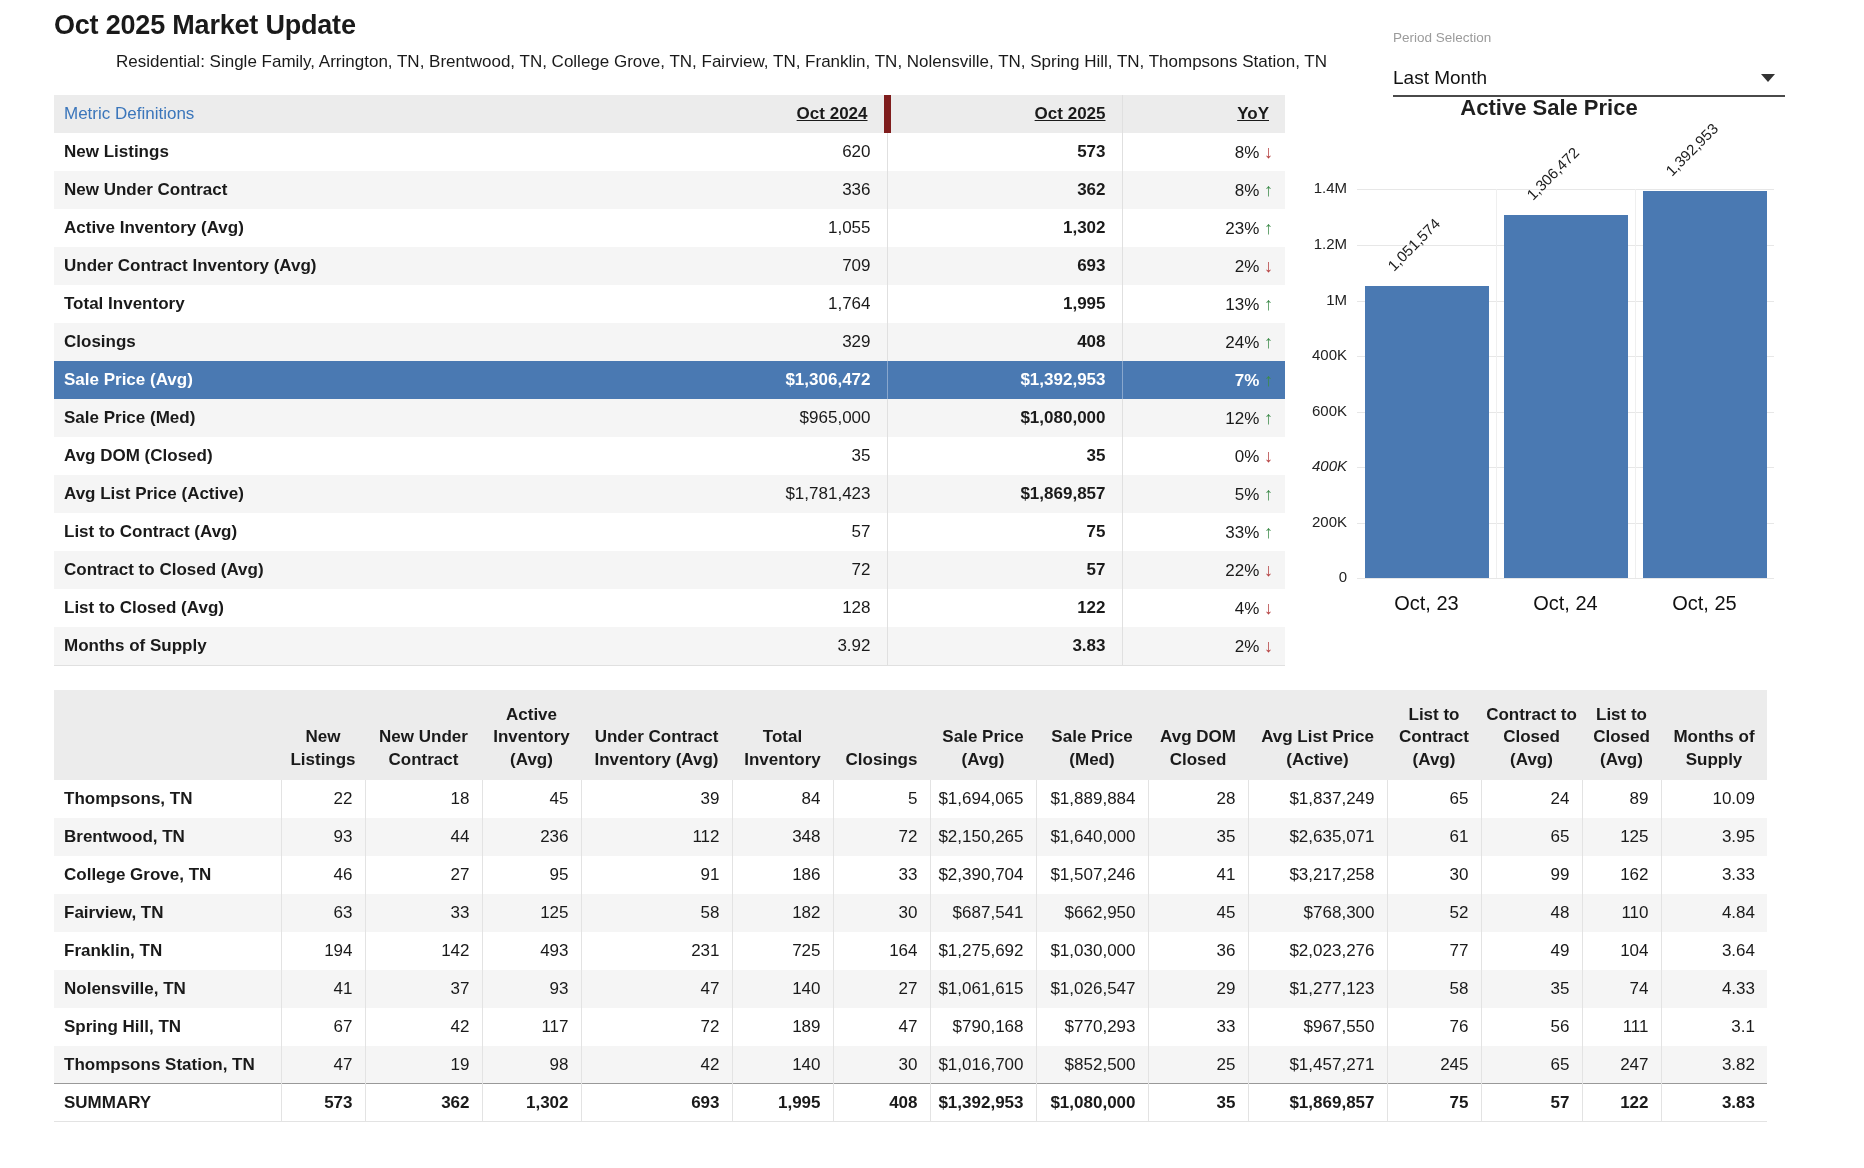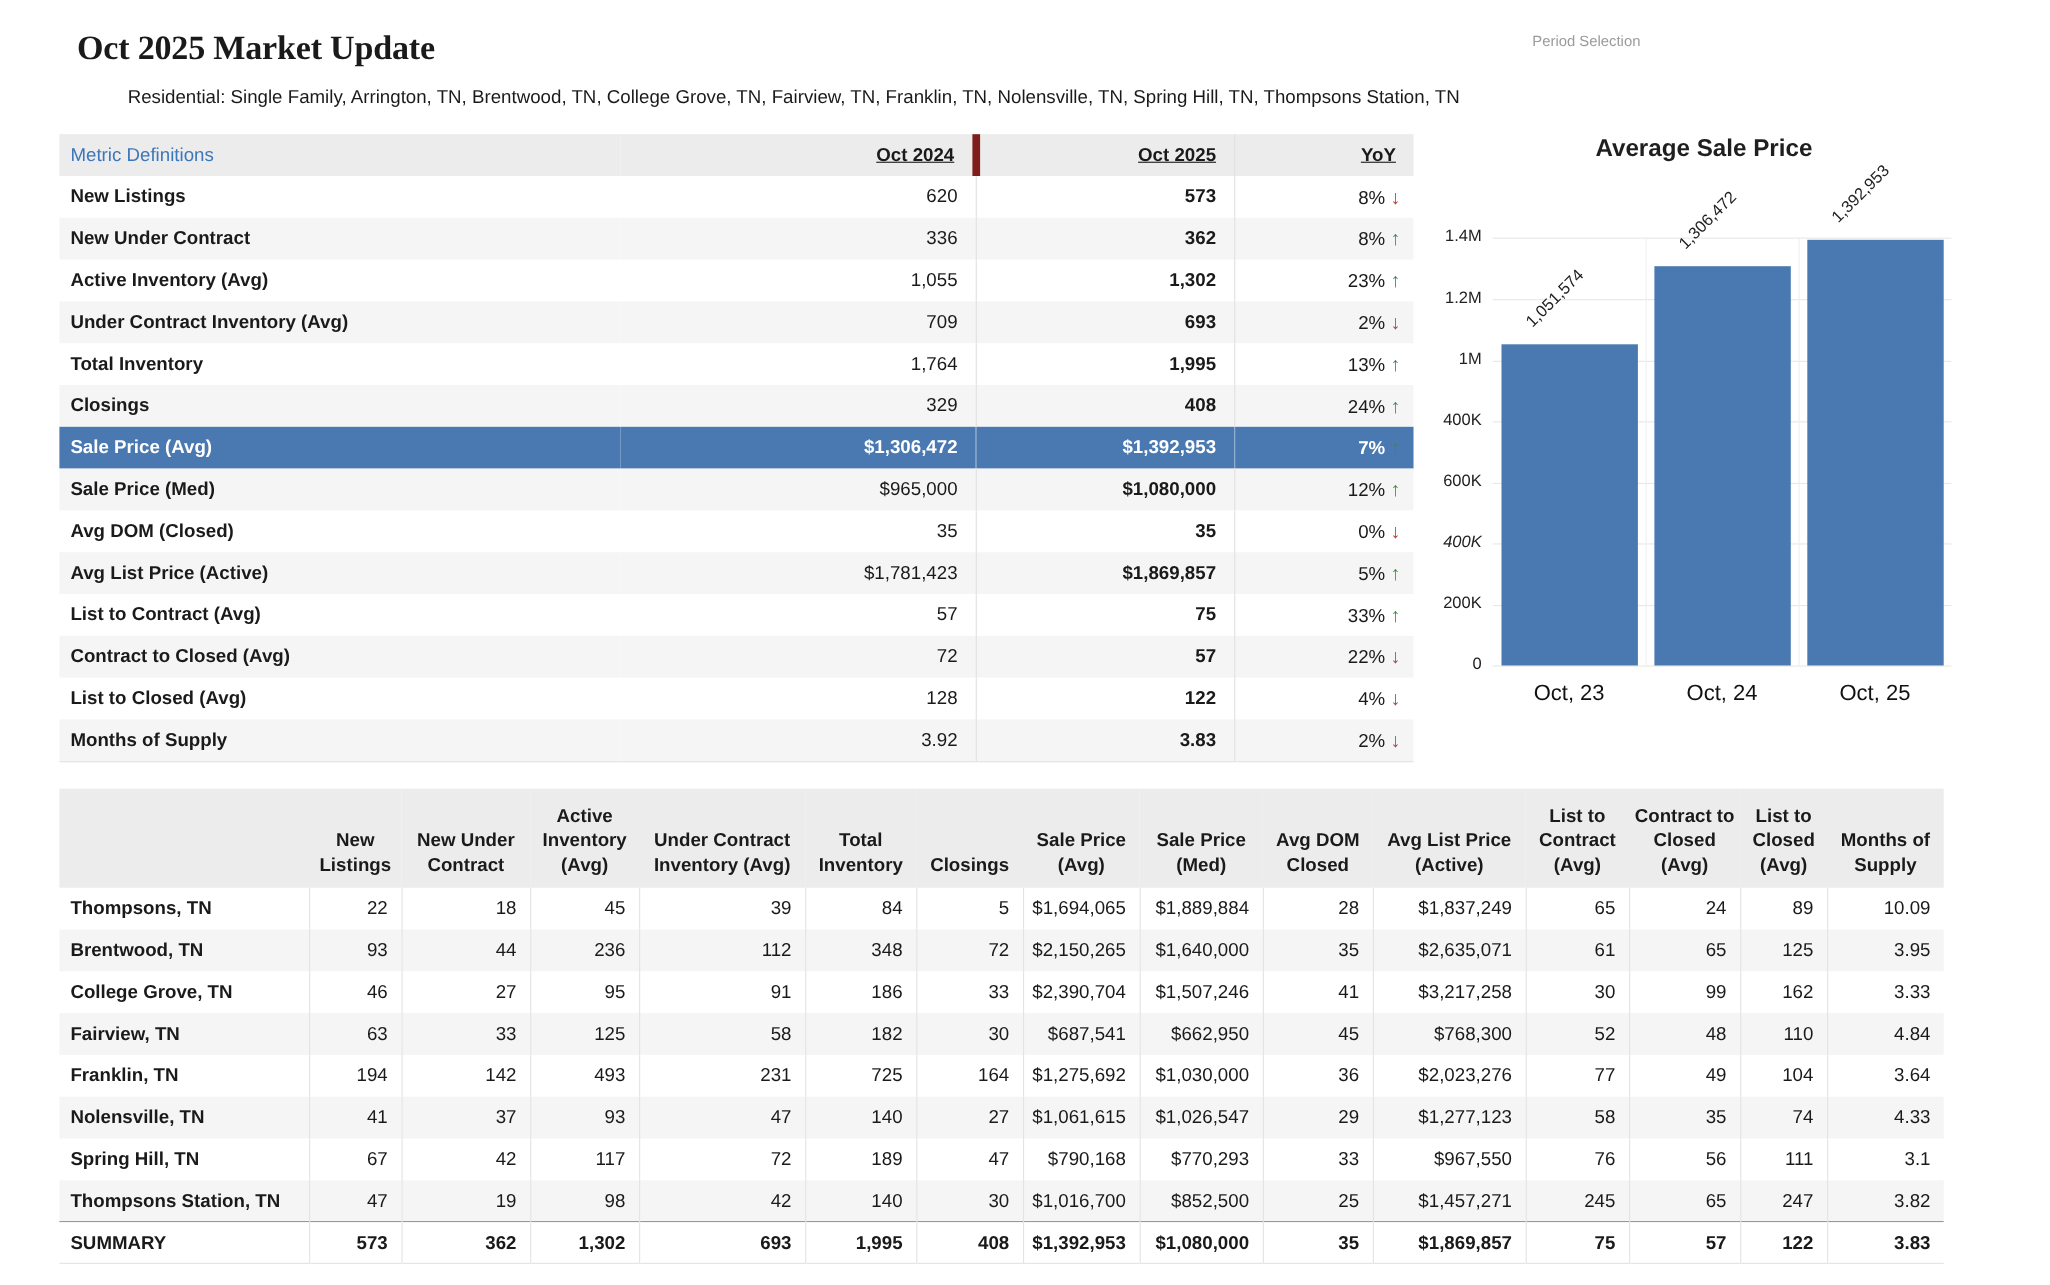--- a/index.html
+++ b/index.html
@@ -5,21 +5,21 @@
   * { box-sizing: border-box; }
   html,body { margin:0; padding:0; }
   body {
     width:1864px; height:1168px; background:#fff;
     font-family:"Liberation Sans", sans-serif; color:#1a1a1a;
     overflow:hidden;
   }
   .page { position:relative; padding:10px 0 0 54px; width:1864px; }
 
   
-  h1.title { margin:16px; font-size:31px; font-weight:700; letter-spacing:-0.2px;font-family:Liberation Serif, serif; }
+  h1.title { margin:0; font-size:27px; font-weight:700; letter-spacing:-0.2px; }
   .subtitle { margin:10px 0 0; width:1335px; font-size:17px; line-height:1.32;text-align:center; }
   .period { position:absolute; left:1393px; top:30px; width:392px; }
   .period-label { font-size:13.5px; color:#9b9b9b; margin-bottom:20px; }
   .period-control { display:flex; justify-content:space-between; align-items:center;
     border-bottom:2px solid #4a4a4a; padding:2px 4px 6px 0; cursor:pointer; }
   .period-value { font-size:19px; color:#111; }
   .caret { width:0; height:0; border-left:7px solid transparent; border-right:7px solid transparent;
     border-top:8px solid #333; margin-right:6px; }
 
   
@@ -78,20 +78,24 @@
 </head>
 <body>
 
 <div class="page">
 
   <h1 class="title">Oct 2025 Market Update</h1>
   <p class="subtitle">Residential: Single Family, Arrington, TN, Brentwood, TN, College Grove, TN, Fairview, TN, Franklin, TN, Nolensville, TN, Spring Hill, TN, Thompsons Station, TN</p>
 
   <div class="period">
     <div class="period-label">Period Selection</div>
+    <div class="period-control">
+      <span class="period-value">Last Month</span>
+      <span class="caret"></span>
+    </div>
   </div>
 
   <div class="main-row">
 
     <table class="metrics">
       <colgroup>
           <col style="width:510px">
           <col style="width:323px">
           <col style="width:235px">
           <col style="width:163px">
@@ -186,21 +190,21 @@
           <tr>
             <td class="mname">Months of Supply</td>
             <td class="num prev">3.92</td>
             <td class="num curr">3.83</td>
             <td class="yoy"><span>2% </span><span class="arr down">↓</span></td>
           </tr>
         </tbody>
     </table>
 
     <div class="chart-card">
-      <div class="chart-title">Average Sale Price</div>
+      <div class="chart-title">Active Sale Price</div>
       <div class="chart-body">
         <div class="y-gutter" id="yaxis">
             <div class="ytick" style="top: 379px;">0</div>
             <div class="ytick" style="top: 323.429px;">200K</div>
             <div class="ytick" style="top: 267.857px; font-style: italic;">400K</div>
             <div class="ytick" style="top: 212.286px;">600K</div>
             <div class="ytick" style="top: 156.714px;">400K</div>
             <div class="ytick" style="top: 101.143px;">1M</div>
             <div class="ytick" style="top: 45.5714px;">1.2M</div>
             <div class="ytick" style="top: -10px;">1.4M</div>

